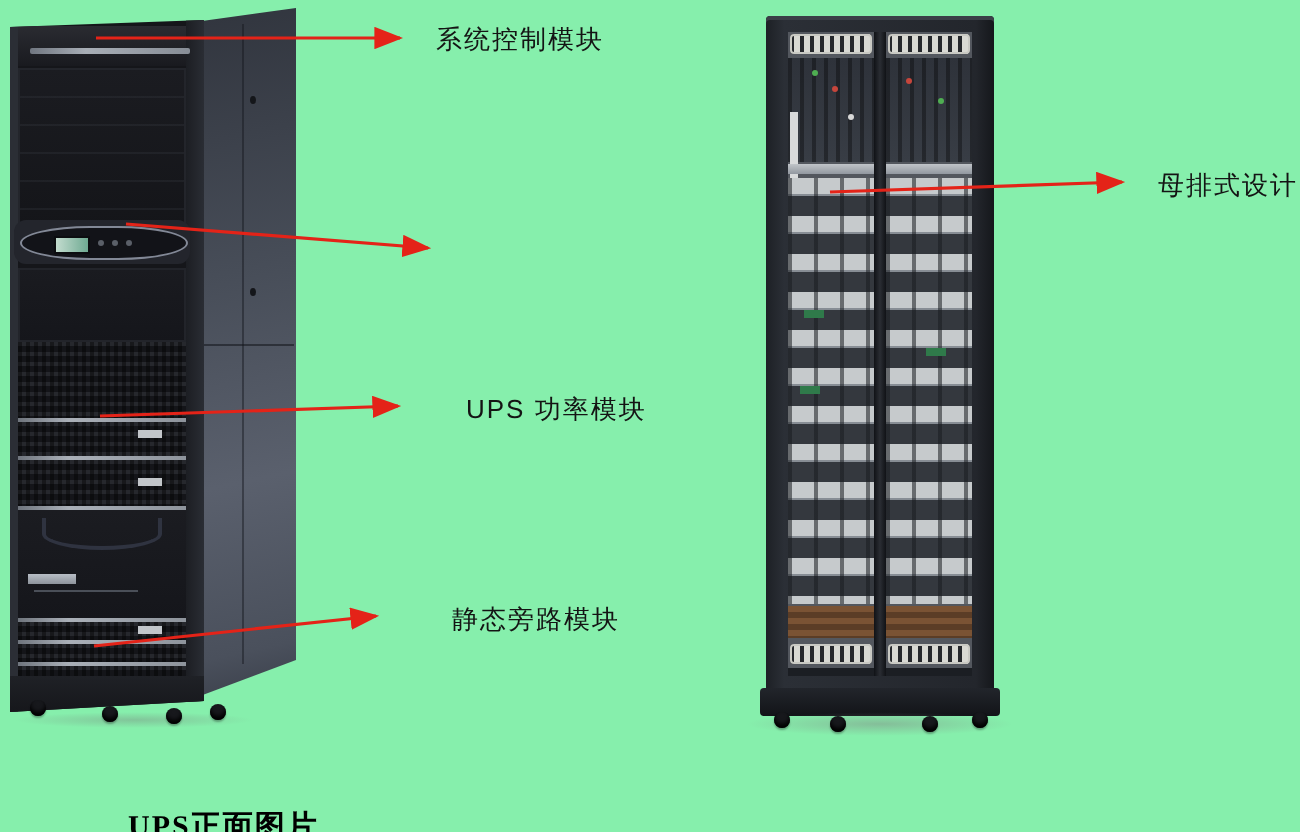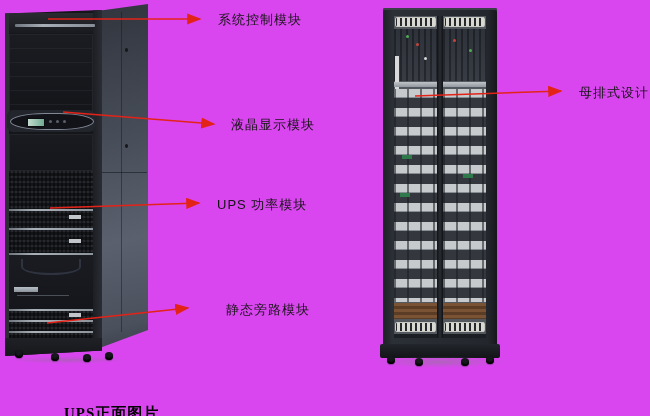--- a/index.html
+++ b/index.html
@@ -1,21 +1,21 @@
 <!DOCTYPE html>
 <html style="--arrow: #e42318; --label: #141414;"><head>
 <meta charset="utf-8">
 <style>
   :root{
     --arrow:#e42318;
     --label:#141414;
   }
   html,body{margin:0;padding:0;background:#fff;}
   .canvas{
-    position:relative;width:650px;height:416px;background:#d946ef;overflow:hidden;
+    position:relative;width:650px;height:416px;background:#86efac;overflow:hidden;
     font-family:"Liberation Sans",sans-serif;
   }
   .abs{position:absolute;}
 
   
   .fig-front{left:5px;top:4px;width:143px;height:358px;}
   .cab-side{
     left:96px;top:0;width:47px;height:345px;
     background:linear-gradient(168deg,#31353e 0%,#474d58 38%,#5a606d 68%,#4a505c 92%,#3a3f4a 100%);
     clip-path:polygon(0 1.9%,100% 0,100% 94.5%,0 99.6%);
@@ -207,20 +207,19 @@
       </marker>
     </defs>
     <line x1="48" y1="19" x2="200" y2="19" stroke="#e42318" stroke-width="1.6" marker-end="url(#ah)"></line>
     <line x1="63" y1="112" x2="214" y2="124" stroke="#e42318" stroke-width="1.6" marker-end="url(#ah)"></line>
     <line x1="50" y1="208" x2="199" y2="203" stroke="#e42318" stroke-width="1.6" marker-end="url(#ah)"></line>
     <line x1="47" y1="323" x2="188" y2="308" stroke="#e42318" stroke-width="1.6" marker-end="url(#ah)"></line>
     <line x1="415" y1="96" x2="561" y2="91" stroke="#e42318" stroke-width="1.6" marker-end="url(#ah)"></line>
   </svg>
 
   <span class="callout" style="left:218px;top:12px;">系统控制模块</span>
-  <span class="callout" style="left:231px;top:117px;">液晶显示模块</span>
-  <span class="callout" style="left:217px;top:197px;text-align:center;">UPS 功率模块</span>
+  <span class="callout" style="left:233px;top:197px;text-align:center;">UPS 功率模块</span>
   <span class="callout" style="left:203px;top:302px;padding-left:23px;">静态旁路模块</span>
   <span class="callout" style="left:579px;top:85px;">母排式设计</span>
 
   <span class="caption" style="left:64px;top:390px;margin-top:14px;">UPS正面图片</span>
 
 </div>
 
 </body></html>

